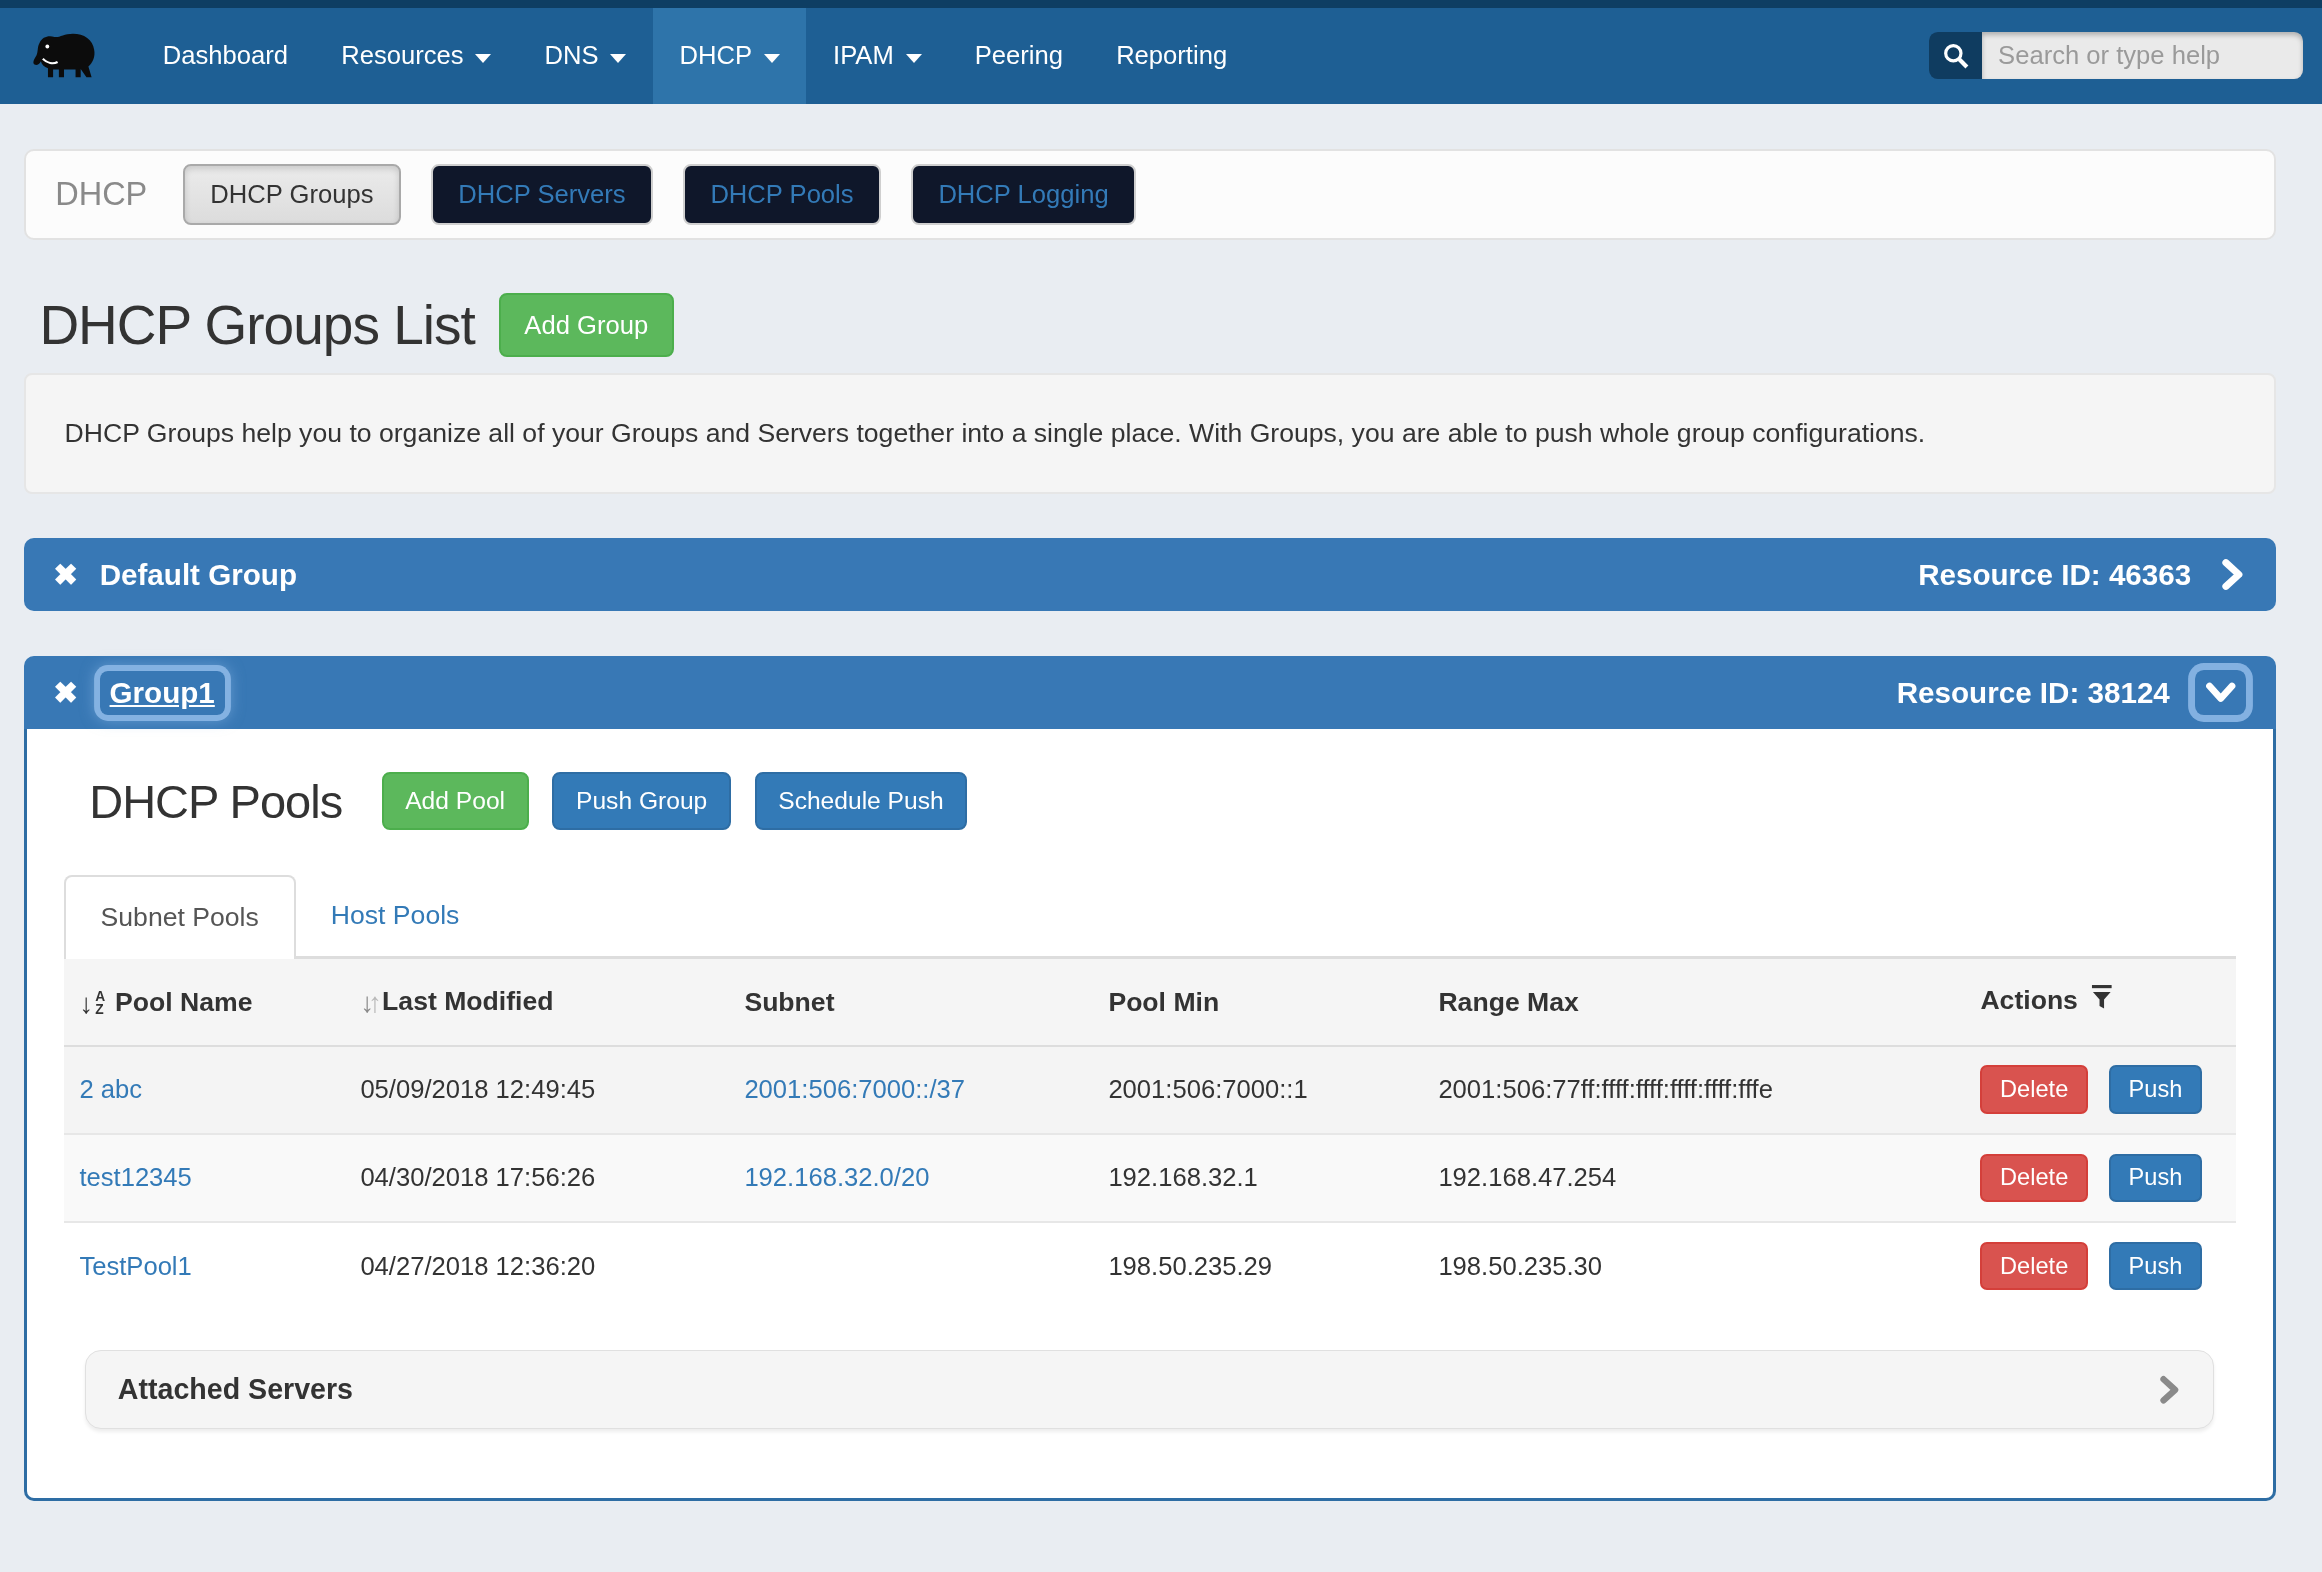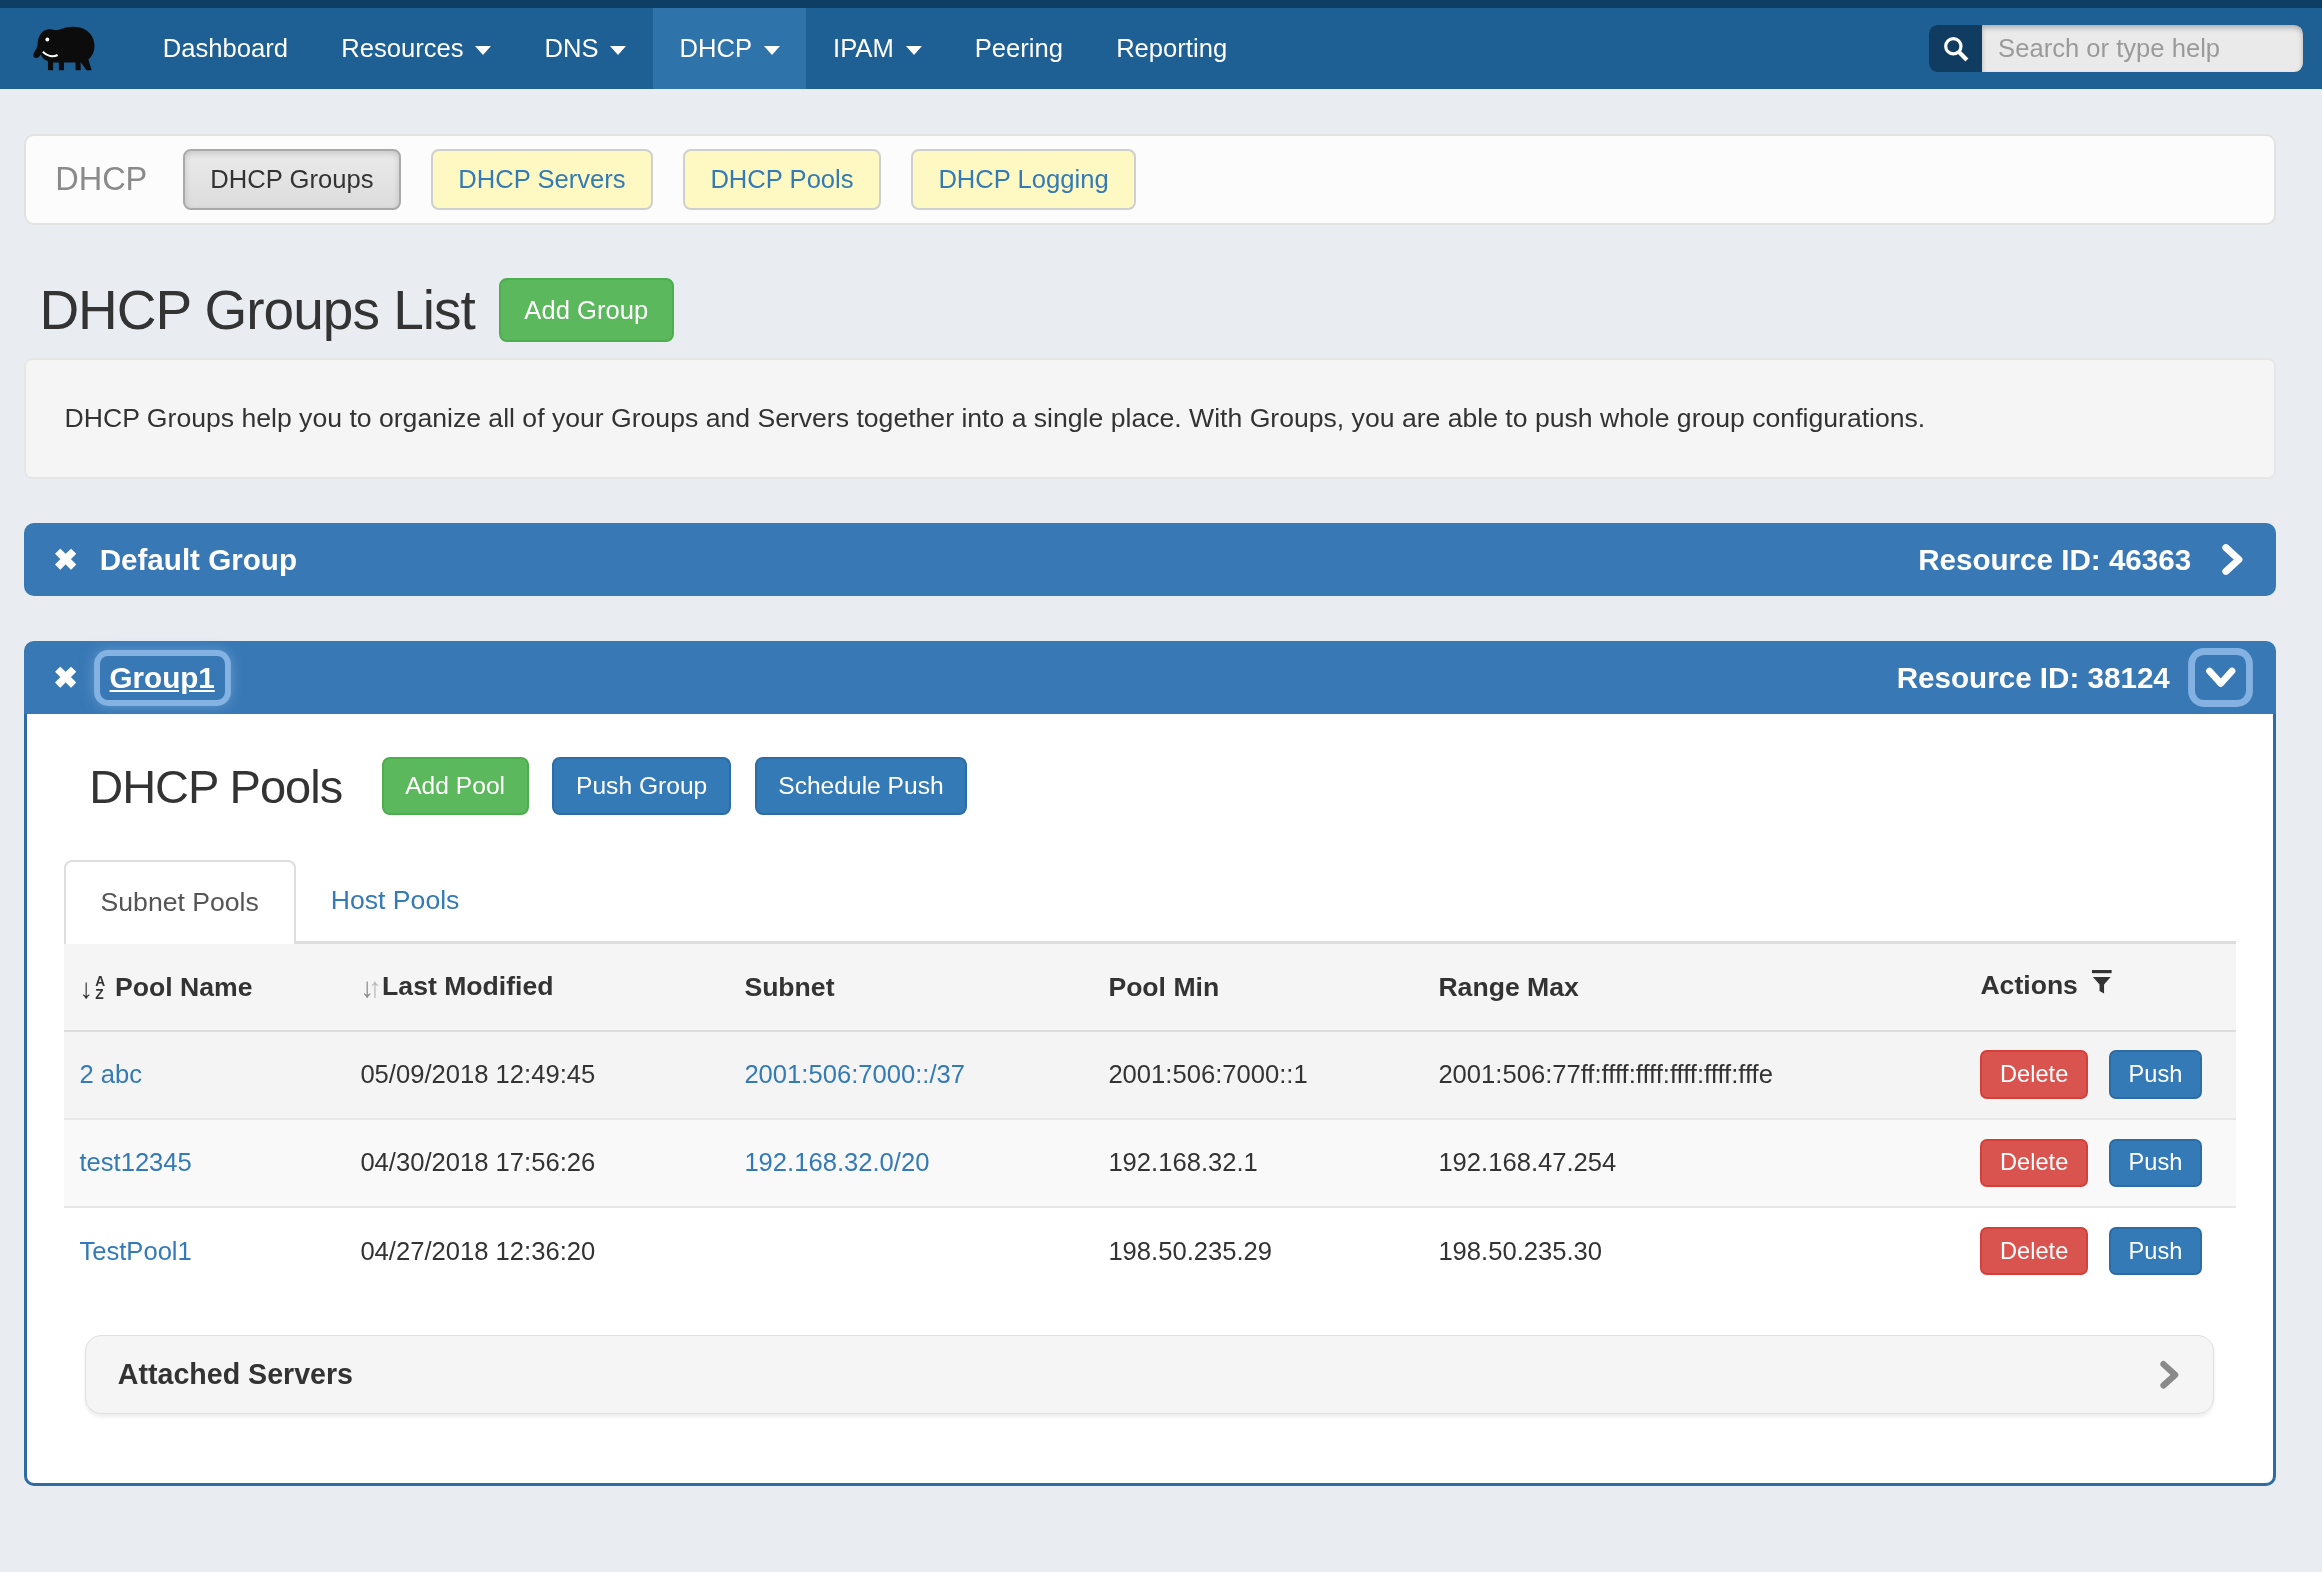--- a/index.html
+++ b/index.html
@@ -7,21 +7,21 @@
     margin: 0; padding: 0;
     width: 2323px; height: 1572px;
     background: #e9edf2;
     font-family: "Liberation Sans", sans-serif;
     color: #333;
     overflow: hidden;
   }
   
   .topstrip { height: 7.9px; background: #0e3e63; }
   .navbar {
-    height: 81px; background: #1e5f94;
+    height: 96px; background: #1e5f94;
     display: flex; align-items: stretch;
     padding: 0 19.7px 0 29.6px;
   }
   .logo-wrap { display: flex; align-items: center; margin-right: 29.6px; }
   .logo-wrap svg { width: 77px; height: 61px; }
   .nav-items { display: flex; align-items: stretch; list-style: none; margin: 0; padding: 0; }
   .nav-item {
     display: flex; align-items: center; gap: 11.8px;
     padding: 0 26.6px; color: #fff; font-size: 25.6px; text-decoration: none;
     white-space: nowrap;
@@ -50,21 +50,21 @@
   
   .page { padding: 45px 47px 0 23.6px; }
 
   .subnav {
     background: #fcfcfc; border: 2px solid #e2e2e2; border-radius: 9.9px;
     padding: 13.8px 29.6px; display: flex; align-items: center; gap: 29.6px; height: 91px;
   }
   .section-label { color: #8a8a8a; font-size: 32.5px; margin-right: 5.9px; }
   .subnav-btn {
     font-size: 25.6px; padding: 13.8px 25.6px; border-radius: 7.9px;
-    border: 2px solid #cfcfcf; background: #fef9c3; color: #337ab7; cursor: pointer;
+    border: 2px solid #cfcfcf; background: #0f172a; color: #337ab7; cursor: pointer;
     font-family: "Liberation Sans", sans-serif;
   }
   .subnav-btn.active {
     background: linear-gradient(#ebebeb, #dcdcdc);
     border-color: #a9a9a9; color: #333;
     box-shadow: inset 0 3px 5.9px rgba(0,0,0,.15);
   }
 
   .page-header { display: flex; align-items: center; gap: 24px; margin: 53px 0 15.8px 15.8px; }
   .page-title { font-size: 55px; font-weight: 500; color: #333; margin: 0; letter-spacing: -1px; }

